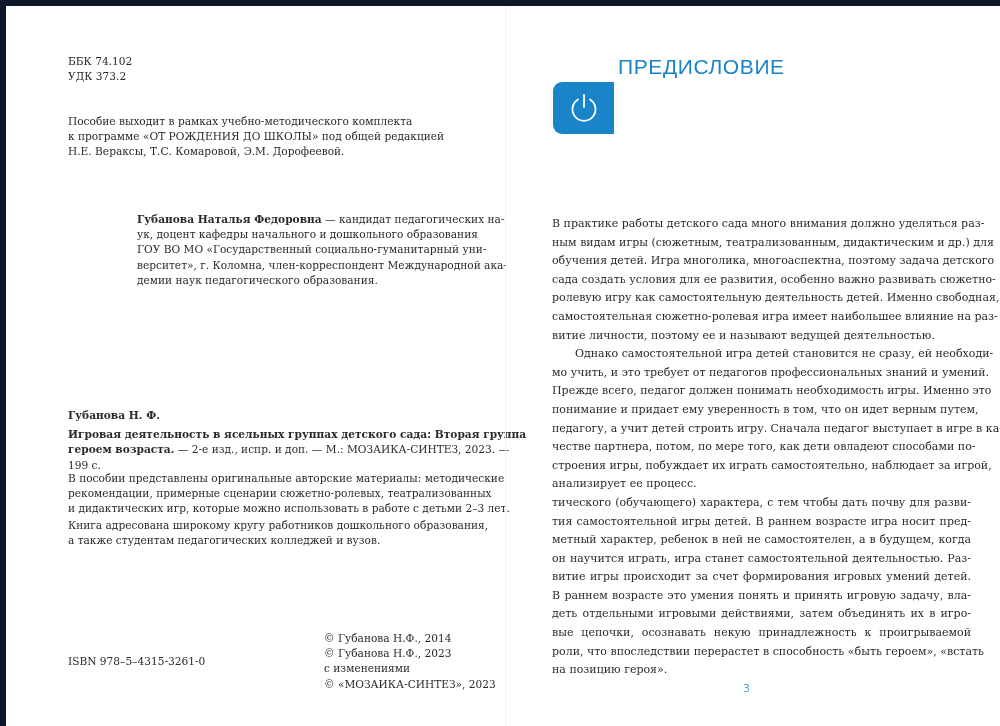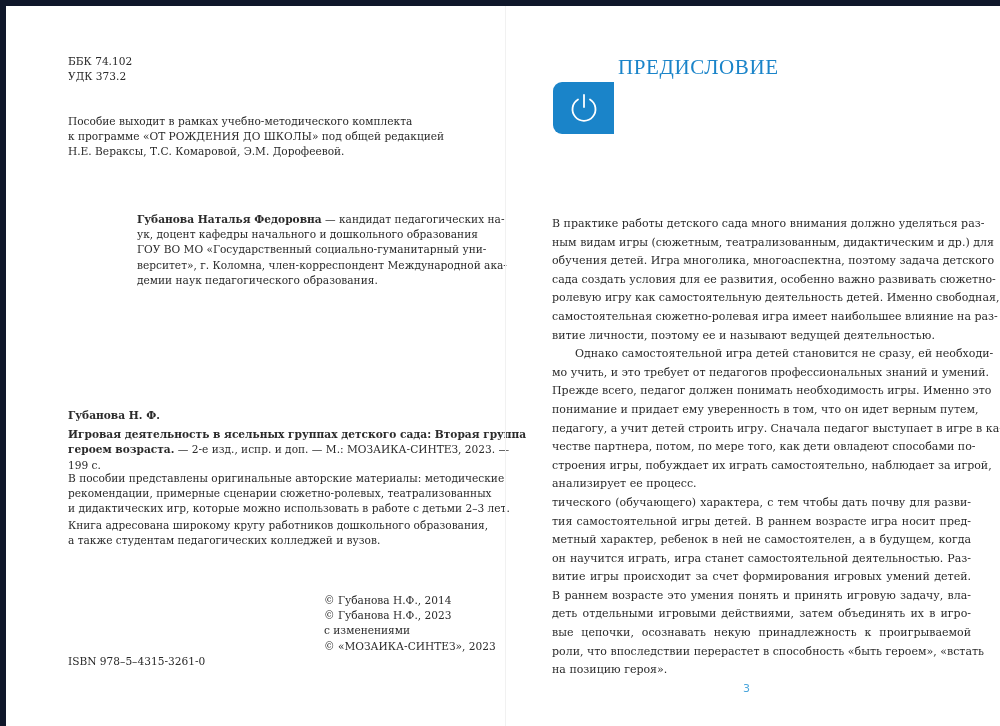--- a/index.html
+++ b/index.html
@@ -19,25 +19,25 @@
   .just { text-align: justify; text-align-last: justify; }
   .b { font-weight: bold; }
 
   .classif { left: 62px; top: 48px; }
   .series  { left: 62px; top: 108px; }
   .author  { left: 131px; top: 206px; width: 335px; }
   .biblio  { left: 62px; top: 402px; width: 405px; }
   .annot   { left: 62px; top: 465px; width: 405px; }
   .annot2  { left: 62px; top: 512px; width: 405px; }
   .isbn    { left: 62px; top: 648px; text-align: center; }
-  .copy    { left: 318px; top: 587px; }
+  .copy    { left: 318px; top: 625px; }
 
   .heading {
     position: absolute; left: 612px; top: 49px;
-    font-family: Liberation Serif, serif;
+    font-family: Liberation Sans, sans-serif;
     font-size: 21px; letter-spacing: 0.6px; color: #1a84c9;
   }
   .tab {
     position: absolute; left: 547px; top: 76px; width: 61px; height: 52px;
     background: #1a84c9; border-radius: 9px 0 0 9px;
     display: flex; align-items: center; justify-content: center;
   }
   .body-text { position: absolute; left: 546px; top: 209px; width: 419px; }
   .body-text .t { font-size: 11px; line-height: 18.6px; }
   .indent { padding-left: 23px; }

